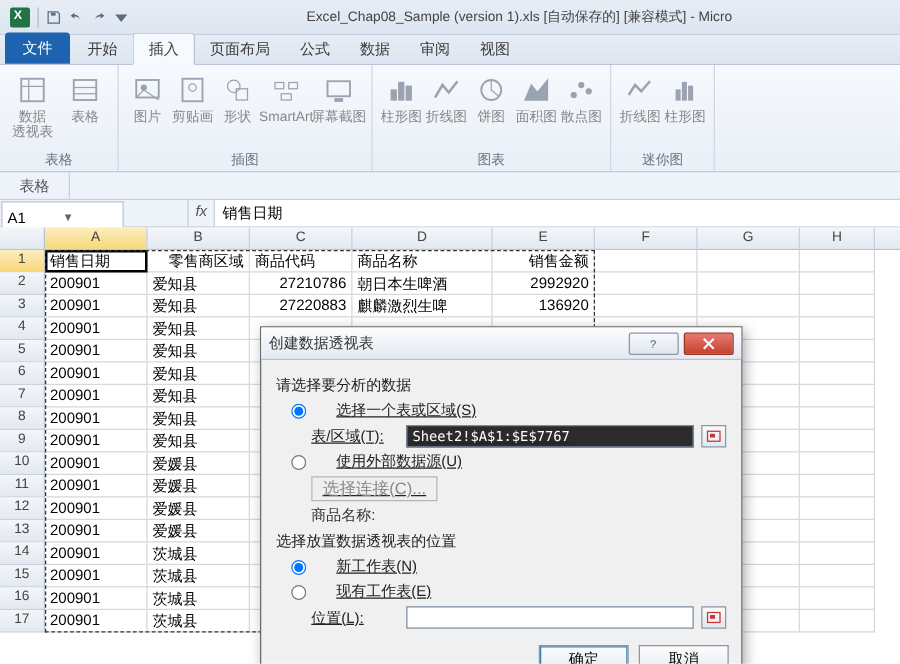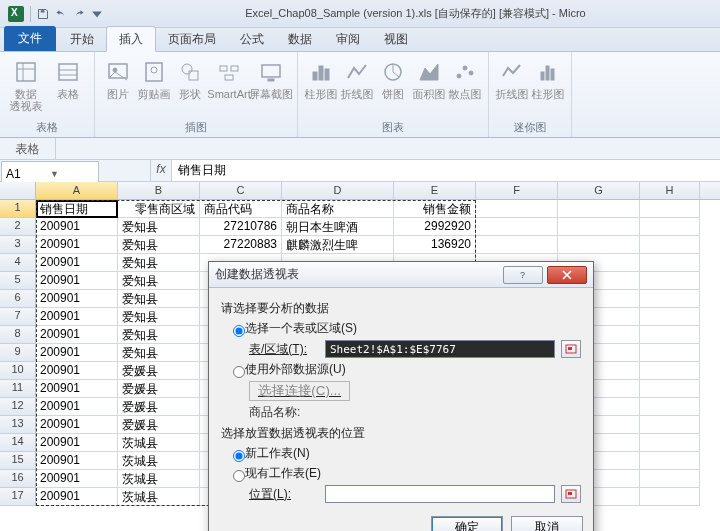--- a/index.html
+++ b/index.html
@@ -59,21 +59,21 @@
 
   
   .dialog { position:absolute; left:208px; top:261px; width:386px; background:#f0f0f0; border:1px solid #6a6a6a; box-shadow:2px 3px 10px rgba(0,0,0,.35); font-size:12px;}
   .dlg-title { height:26px; background:linear-gradient(#fdfdfd,#e3e9f3); display:flex; align-items:center; padding:0 6px; border-bottom:1px solid #b7c0cd;}
   .dlg-title .t { flex:1; color:#333;}
   .dlg-title .wbtn { width:40px; height:18px; border:1px solid #8a96a6; border-radius:2px; margin-left:4px; display:flex; align-items:center; justify-content:center; background:linear-gradient(#f7f9fc,#dfe6ef);}
   .dlg-title .wbtn.close { background:linear-gradient(#e67a70,#c6412f); border-color:#9c3022;}
   .dlg-title .wbtn svg { width:10px; height:10px;}
   .dlg-body { padding:8px 12px 4px; color:#222;}
   .sect { margin:4px 0 2px; }
-  .opt { display:flex; align-items:flex-end; gap:0; margin:3px 0 3px 12px;}
+  .opt { display:flex; align-items:center; gap:24px; margin:3px 0 3px 12px;text-decoration:underline;}
   .opt input[type=radio]{ width:12px; height:12px;}
   .fld { display:flex; align-items:center; gap:6px; margin:3px 0 3px 28px;text-decoration:underline;}
   .fld .lab { width:70px;}
   .fld input[type=text]{ flex:1; height:18px; font-size:12px; padding:0 4px; border:1px solid #7a8a9c;}
   .fld input.dark { background:#2b2b2b; color:#fff; font-family:Consolas,monospace; font-size:11px;}
   .fld .refbtn, .refbtn { width:20px; height:18px; border:1px solid #8a96a6; background:linear-gradient(#fafbfd,#e2e8f0); display:flex; align-items:center; justify-content:center;}
   .refbtn svg { width:12px; height:10px;}
   .fld .linkbtn { height:20px; padding:0 8px; border:1px solid #b6b6b6; background:#efefef; color:#888;}
   .sub { margin-left:28px; color:#333; font-size:12px;}
   .dlg-foot { display:flex; justify-content:flex-end; gap:8px; padding:6px 10px 10px;}

